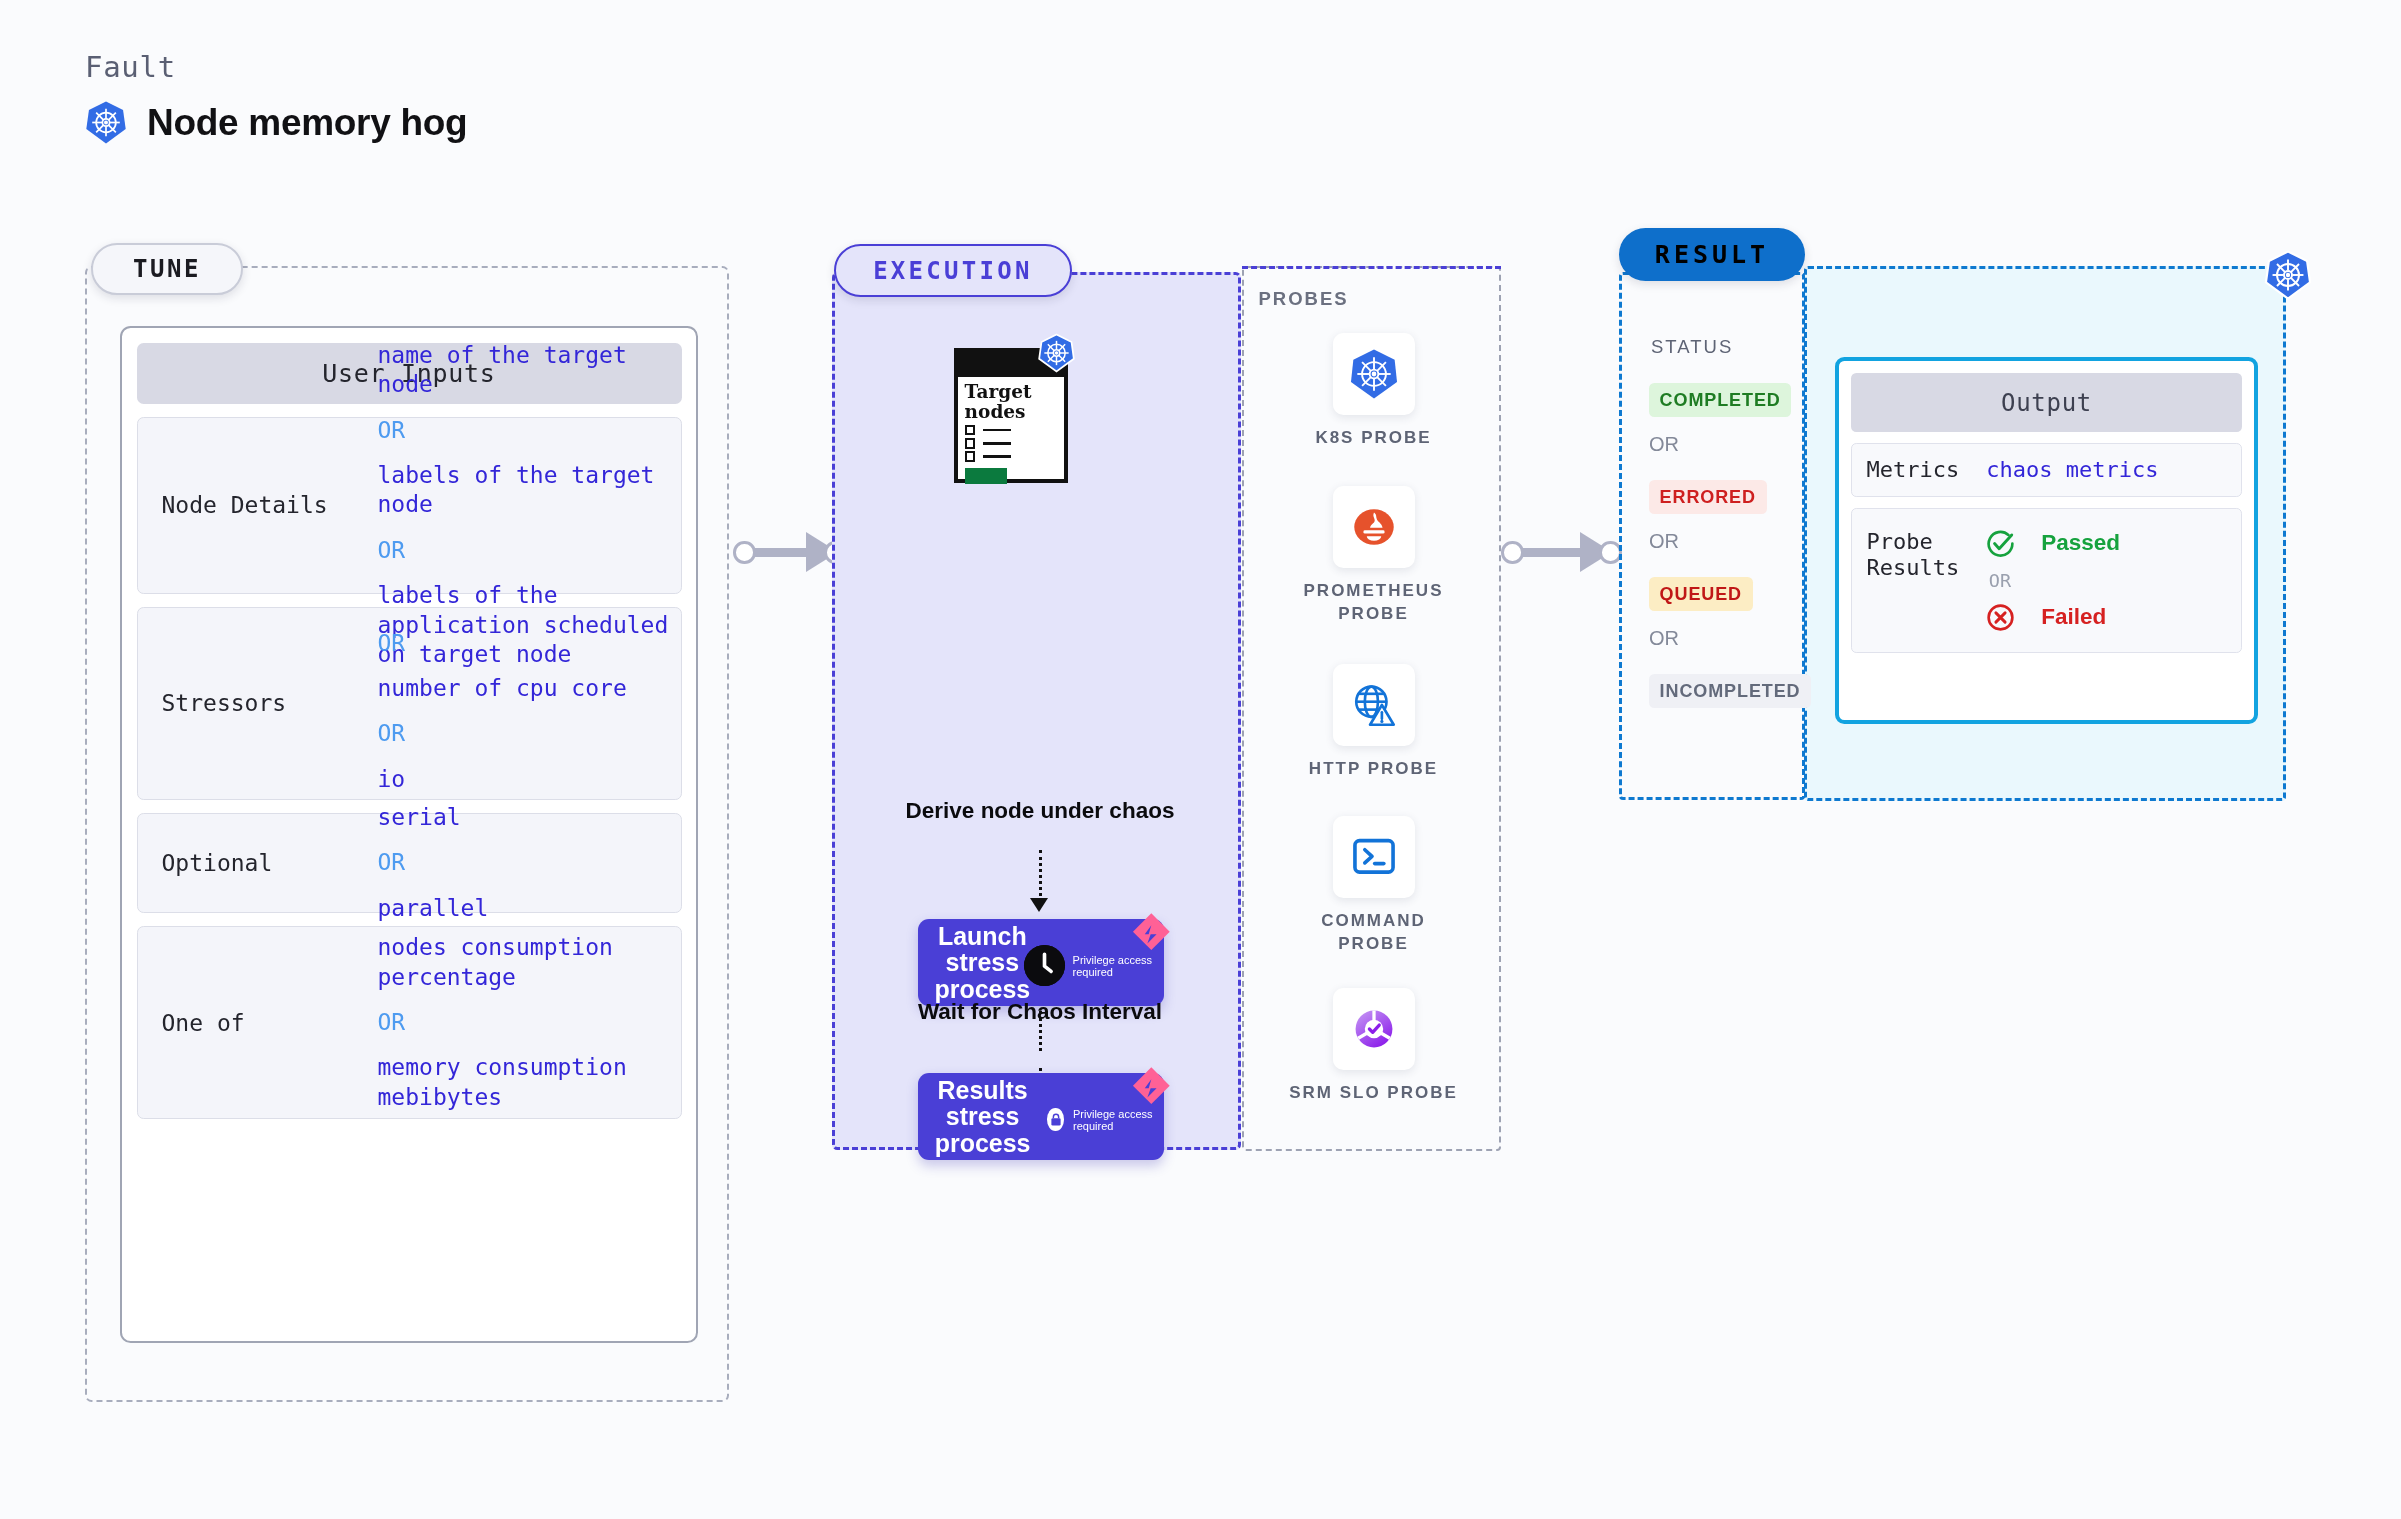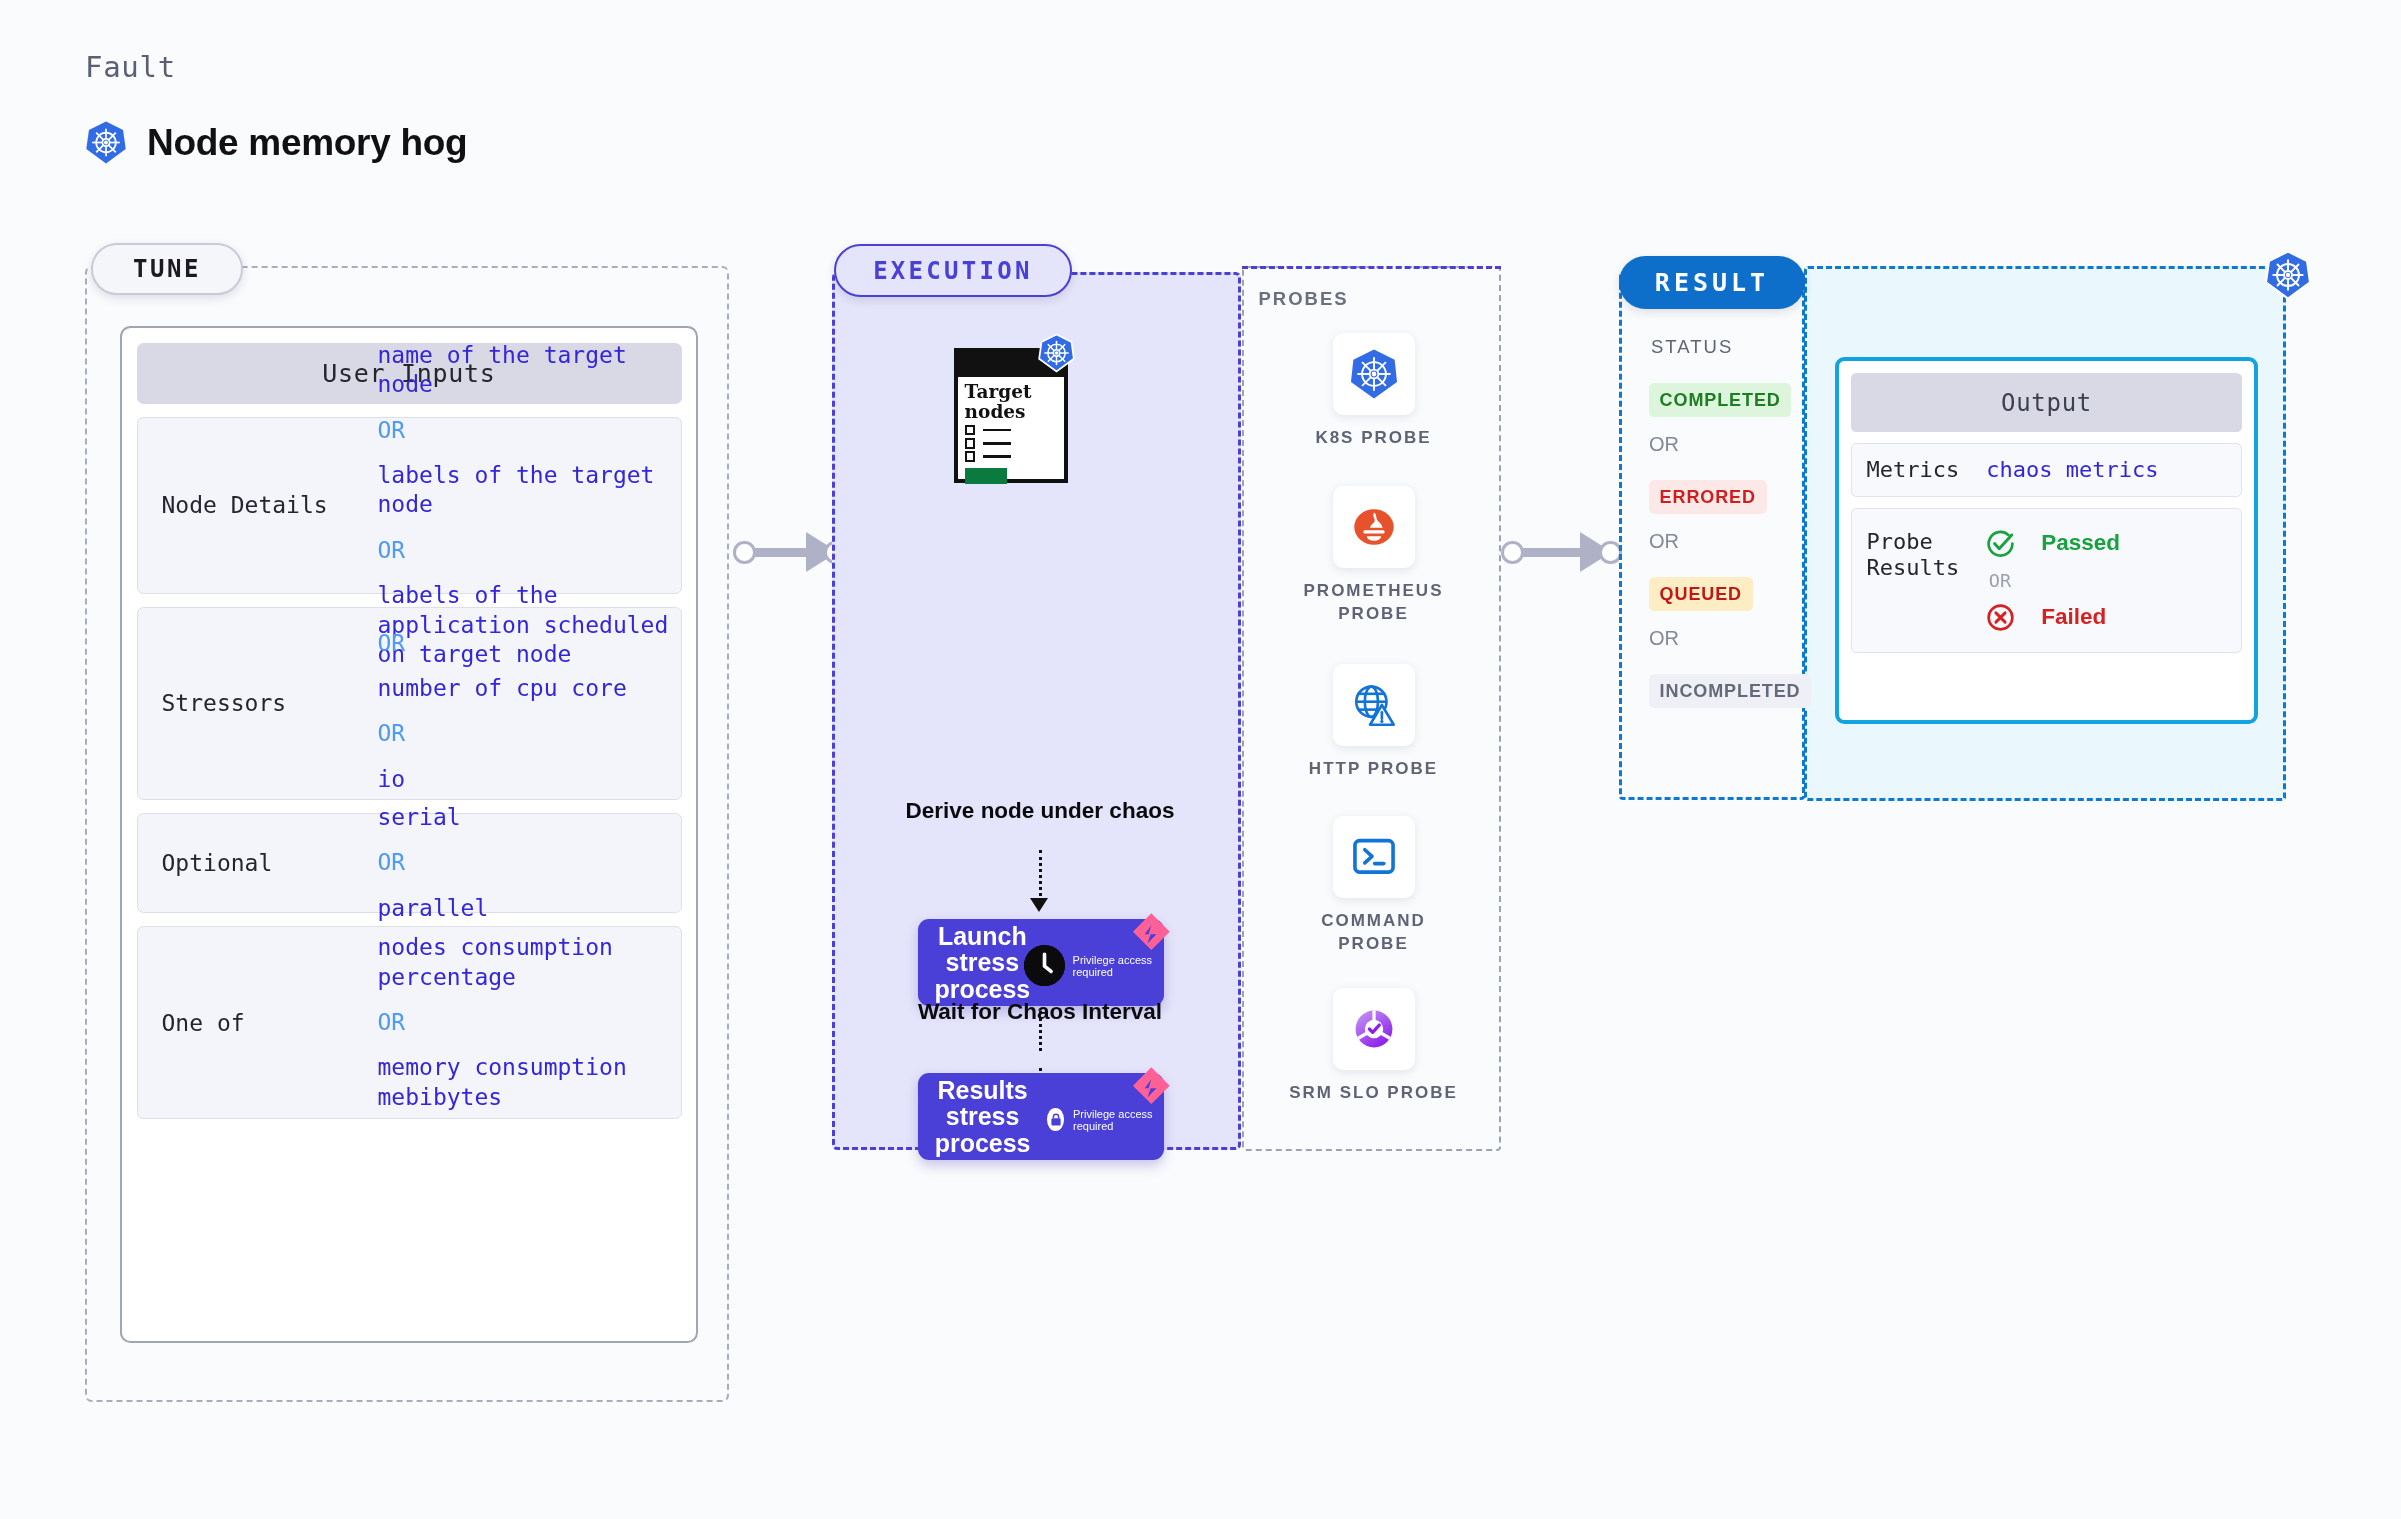--- a/index.html
+++ b/index.html
@@ -11,21 +11,21 @@
   }
   .stage { position: relative; width: 1939px; height: 1519px; }
 
   
   #fault-label {
     position: absolute; left: 85px; top: 50px;
     font-family: "DejaVu Sans Mono", monospace;
     font-size: 29px; color: #5A5F73; letter-spacing: 0.7px;
   }
   #fault-title-row {
-    position: absolute; left: 85px; top: 120px;
+    position: absolute; left: 85px; top: 100px;
     display: flex; align-items: center; gap: 20px;
   }
   #fault-title {
     font-size: 37px; font-weight: bold; color: #111114;
     letter-spacing: -0.3px;
   }
 
   
   .k8s { display: block; }
 
@@ -181,23 +181,23 @@
     left: 1619px; top: 272px; width: 186px; height: 528px;
     border: 3.3px dashed #0E79D0; border-radius: 4px;
     background: transparent;
   }
   #result-right-region {
     left: 1804px; top: 266px; width: 482px; height: 535px;
     border: 3.3px dashed #0E79D0; border-radius: 4px;
     background: #EAF8FD;
   }
   #result-pill {
-    left: 1619px; top: 256px; width: 186px; height: 53px;
+    left: 1619px; top: 228px; width: 186px; height: 53px;
     background: #0E6FCB; border: none;
-    color: #ffffff; font-size: 25px; letter-spacing: 4px;
+    color: #000000; font-size: 25px; letter-spacing: 4px;
   }
   #status-title {
     position: absolute; left: 1651px; top: 336px;
     font-size: 18.5px; font-weight: normal; color: #5E6475; letter-spacing: 2px;
   }
   .status-badge {
     position: absolute; left: 1649px;
     padding: 6.6px 10.6px; border-radius: 5.3px;
     font-size: 18px; font-weight: bold; letter-spacing: 0.9px;
   }

